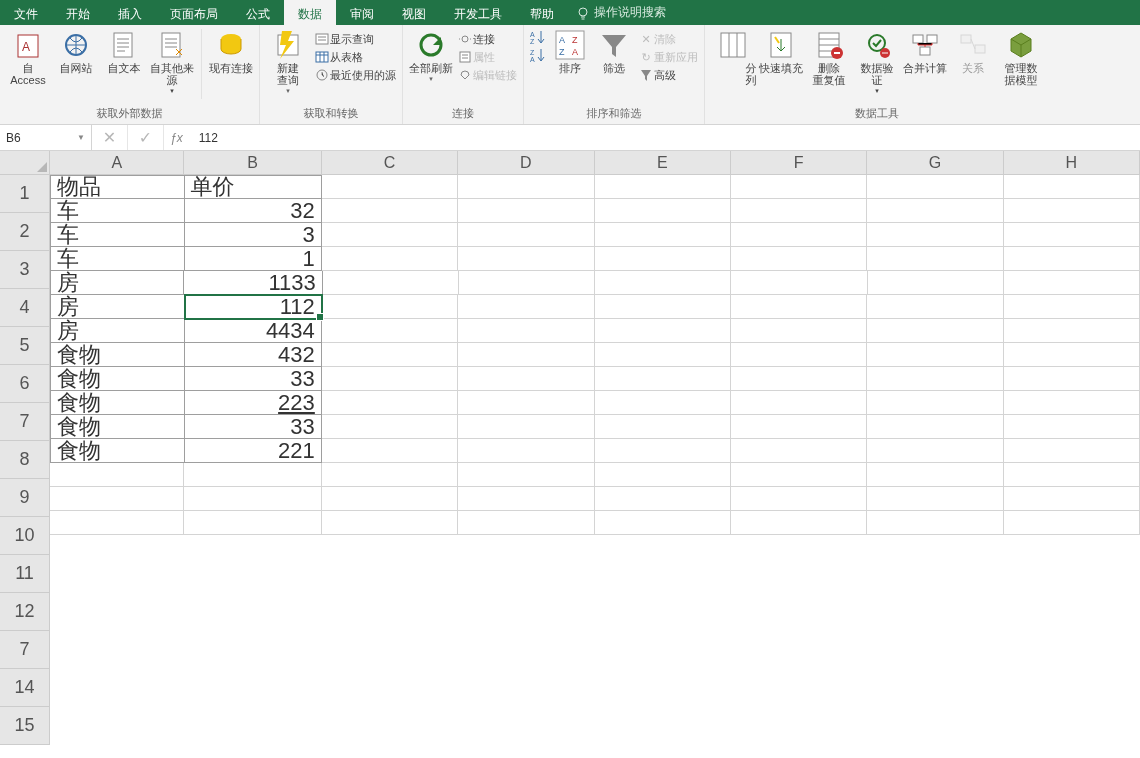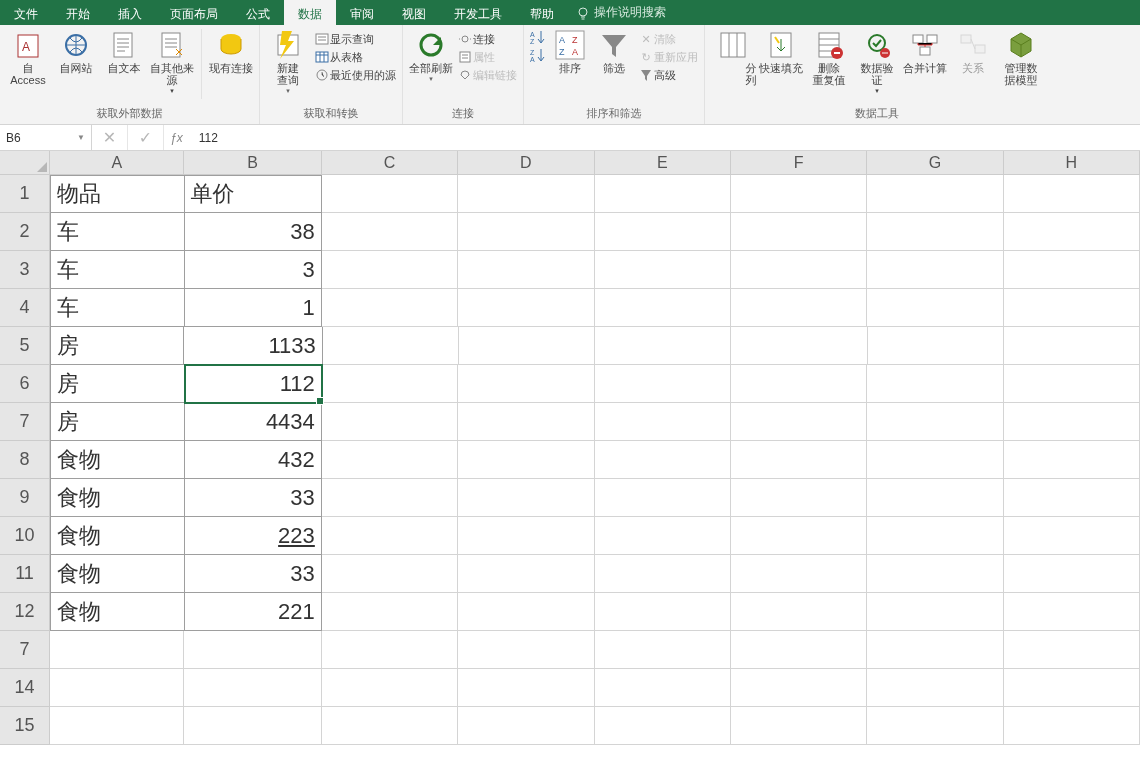--- a/index.html
+++ b/index.html
@@ -25,21 +25,21 @@
 .fx-label{font-style:italic;color:#888;padding:0 6px;display:flex;align-items:center;font-size:12px;}
 .formula-bar{flex:1;display:flex;align-items:center;padding:0 10px;font-size:12px;color:#333;}
 .sheet{position:relative;height:607px;overflow:hidden;}
 .corner{position:absolute;left:0;top:0;width:50px;height:24px;background:#e6e6e6;border-right:1px solid #ccc;border-bottom:1px solid #ccc;}
 .corner::after{content:"";position:absolute;right:2px;bottom:2px;border-style:solid;border-width:0 0 10px 10px;border-color:transparent transparent #b7b7b7 transparent;}
 .col-headers{position:absolute;left:50px;top:0;right:0;height:24px;display:flex;background:#e6e6e6;border-bottom:1px solid #ccc;}
 .col-h{border-right:1px solid #ccc;display:flex;align-items:center;justify-content:center;font-size:16px;color:#555;}
 .row-headers{position:absolute;left:0;top:24px;width:50px;background:#e6e6e6;border-right:1px solid #ccc;}
 .row-h{height:38px;border-bottom:1px solid #ccc;display:flex;align-items:center;justify-content:center;font-size:18px;color:#555;}
 .cells{position:absolute;left:50px;top:24px;right:0;bottom:0;}
-.cellrow{display:flex;height:38px;}
+.cellrow{display:flex;height:24px;}
 .cell{border-right:1px solid #d4d4d4;border-bottom:1px solid #d4d4d4;font-size:22px;padding:3px 6px;display:flex;align-items:center;color:#333;}
 .cell.datab{border-right:1px solid #9e9e9e;border-bottom:1px solid #9e9e9e;}
 .cell.num{justify-content:flex-end;}
 .cell.hdr{font-weight:400;}
 .selcell{outline:2px solid #217346;outline-offset:-1px;position:relative;}
 .selcell::after{content:"";position:absolute;right:-3px;bottom:-3px;width:6px;height:6px;background:#217346;border:1px solid #fff;}
 svg{display:block;}
 </style>
 </head>
 <body>
@@ -368,21 +368,21 @@
         <div class="cell hdr datab" style="width: 145px; border-top: 1px solid rgb(158, 158, 158);">单价</div>
         <div class="cell" style="width: 144px;"></div>
         <div class="cell" style="width: 144px;"></div>
         <div class="cell" style="width: 144px;"></div>
         <div class="cell" style="width: 144px;"></div>
         <div class="cell" style="width: 144px;"></div>
         <div class="cell" style="width: 144px;"></div>
       </div>
       <div class="cellrow">
         <div class="cell datab" style="width: 142px; border-left: 1px solid rgb(158, 158, 158);">车</div>
-        <div class="cell datab num" style="width: 145px;">38</div>
+        <div class="cell datab num" style="width: 145px;">32</div>
         <div class="cell" style="width: 144px;"></div>
         <div class="cell" style="width: 144px;"></div>
         <div class="cell" style="width: 144px;"></div>
         <div class="cell" style="width: 144px;"></div>
         <div class="cell" style="width: 144px;"></div>
         <div class="cell" style="width: 144px;"></div>
       </div>
       <div class="cellrow">
         <div class="cell datab" style="width: 142px; border-left: 1px solid rgb(158, 158, 158);">车</div>
         <div class="cell datab num" style="width: 145px;">3</div>

